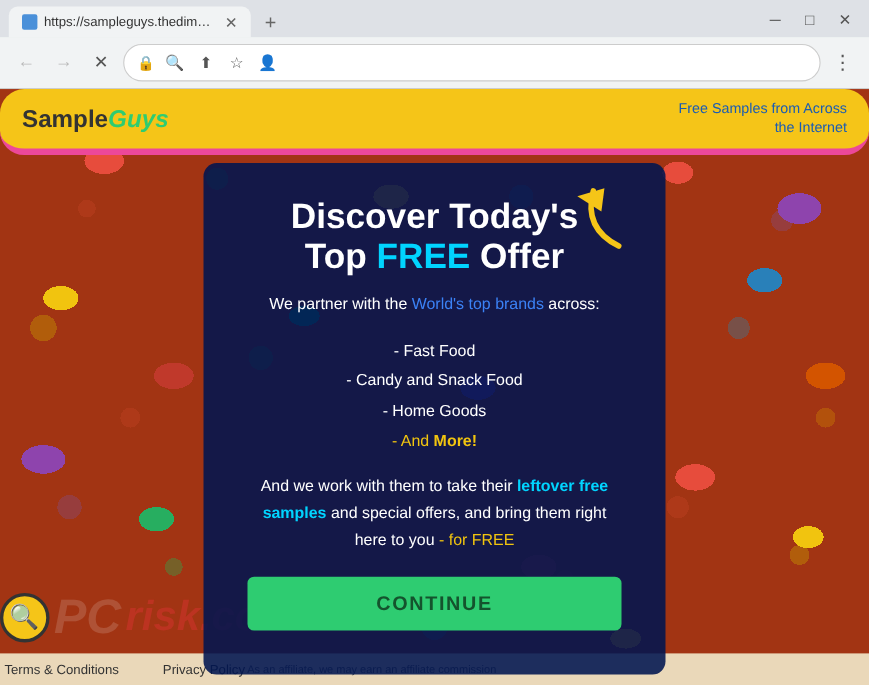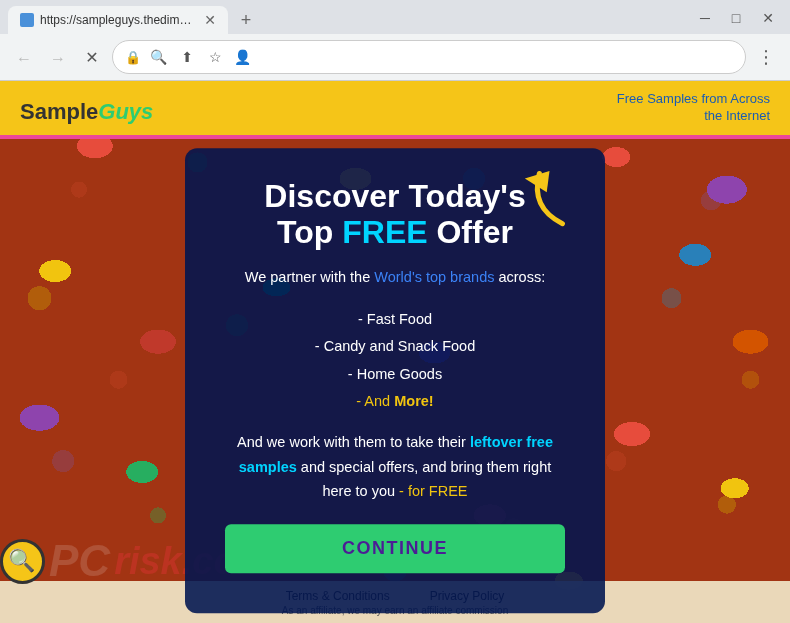--- a/index.html
+++ b/index.html
@@ -227,23 +227,24 @@
         radial-gradient(ellipse 16px 11px at 55% 50%, #8e44ad 100%, transparent 100%);
       background-color: rgba(150, 50, 10, 0.7);
     }
 
     
     .site-header {
       position: relative;
       z-index: 10;
       background: #f5c518;
       display: flex;
-      align-items: flex-end;
+      align-items: center;
       padding: 10px 20px;
-      border-bottom: 4px solid #ec4899;
+      border-bottom: 6px solid #ec4899;
+      border-radius: 22px;
     }
 
     .site-logo {
       font-size: 22px;
       font-weight: bold;
     }
 
     .logo-sample {
       color: #333;
     }
@@ -336,42 +337,41 @@
     }
 
     .yellow-dash {
       color: #f1c40f;
     }
 
     .continue-btn {
       display: block;
       width: 100%;
       background: #2ecc71;
-      color: #4c1d95;
+      color: #14532d;
       font-size: 18px;
       font-weight: 900;
       letter-spacing: 1.5px;
       border: none;
       border-radius: 6px;
       padding: 14px 20px;
       cursor: pointer;
       text-transform: uppercase;
     }
 
     
     .page-footer {
       position: absolute;
       bottom: 0;
       left: 0;
       right: 0;
       z-index: 10;
       background: rgba(240, 230, 200, 0.92);
-      padding: 8px 20px;
-      display: flex;
-      flex-direction: column;
+      padding: 8px 4px;
+      display: flex;
       align-items: center;
       gap: 2px;
     }
 
     .footer-links {
       display: flex;
       gap: 40px;
       font-size: 12px;
     }
 

